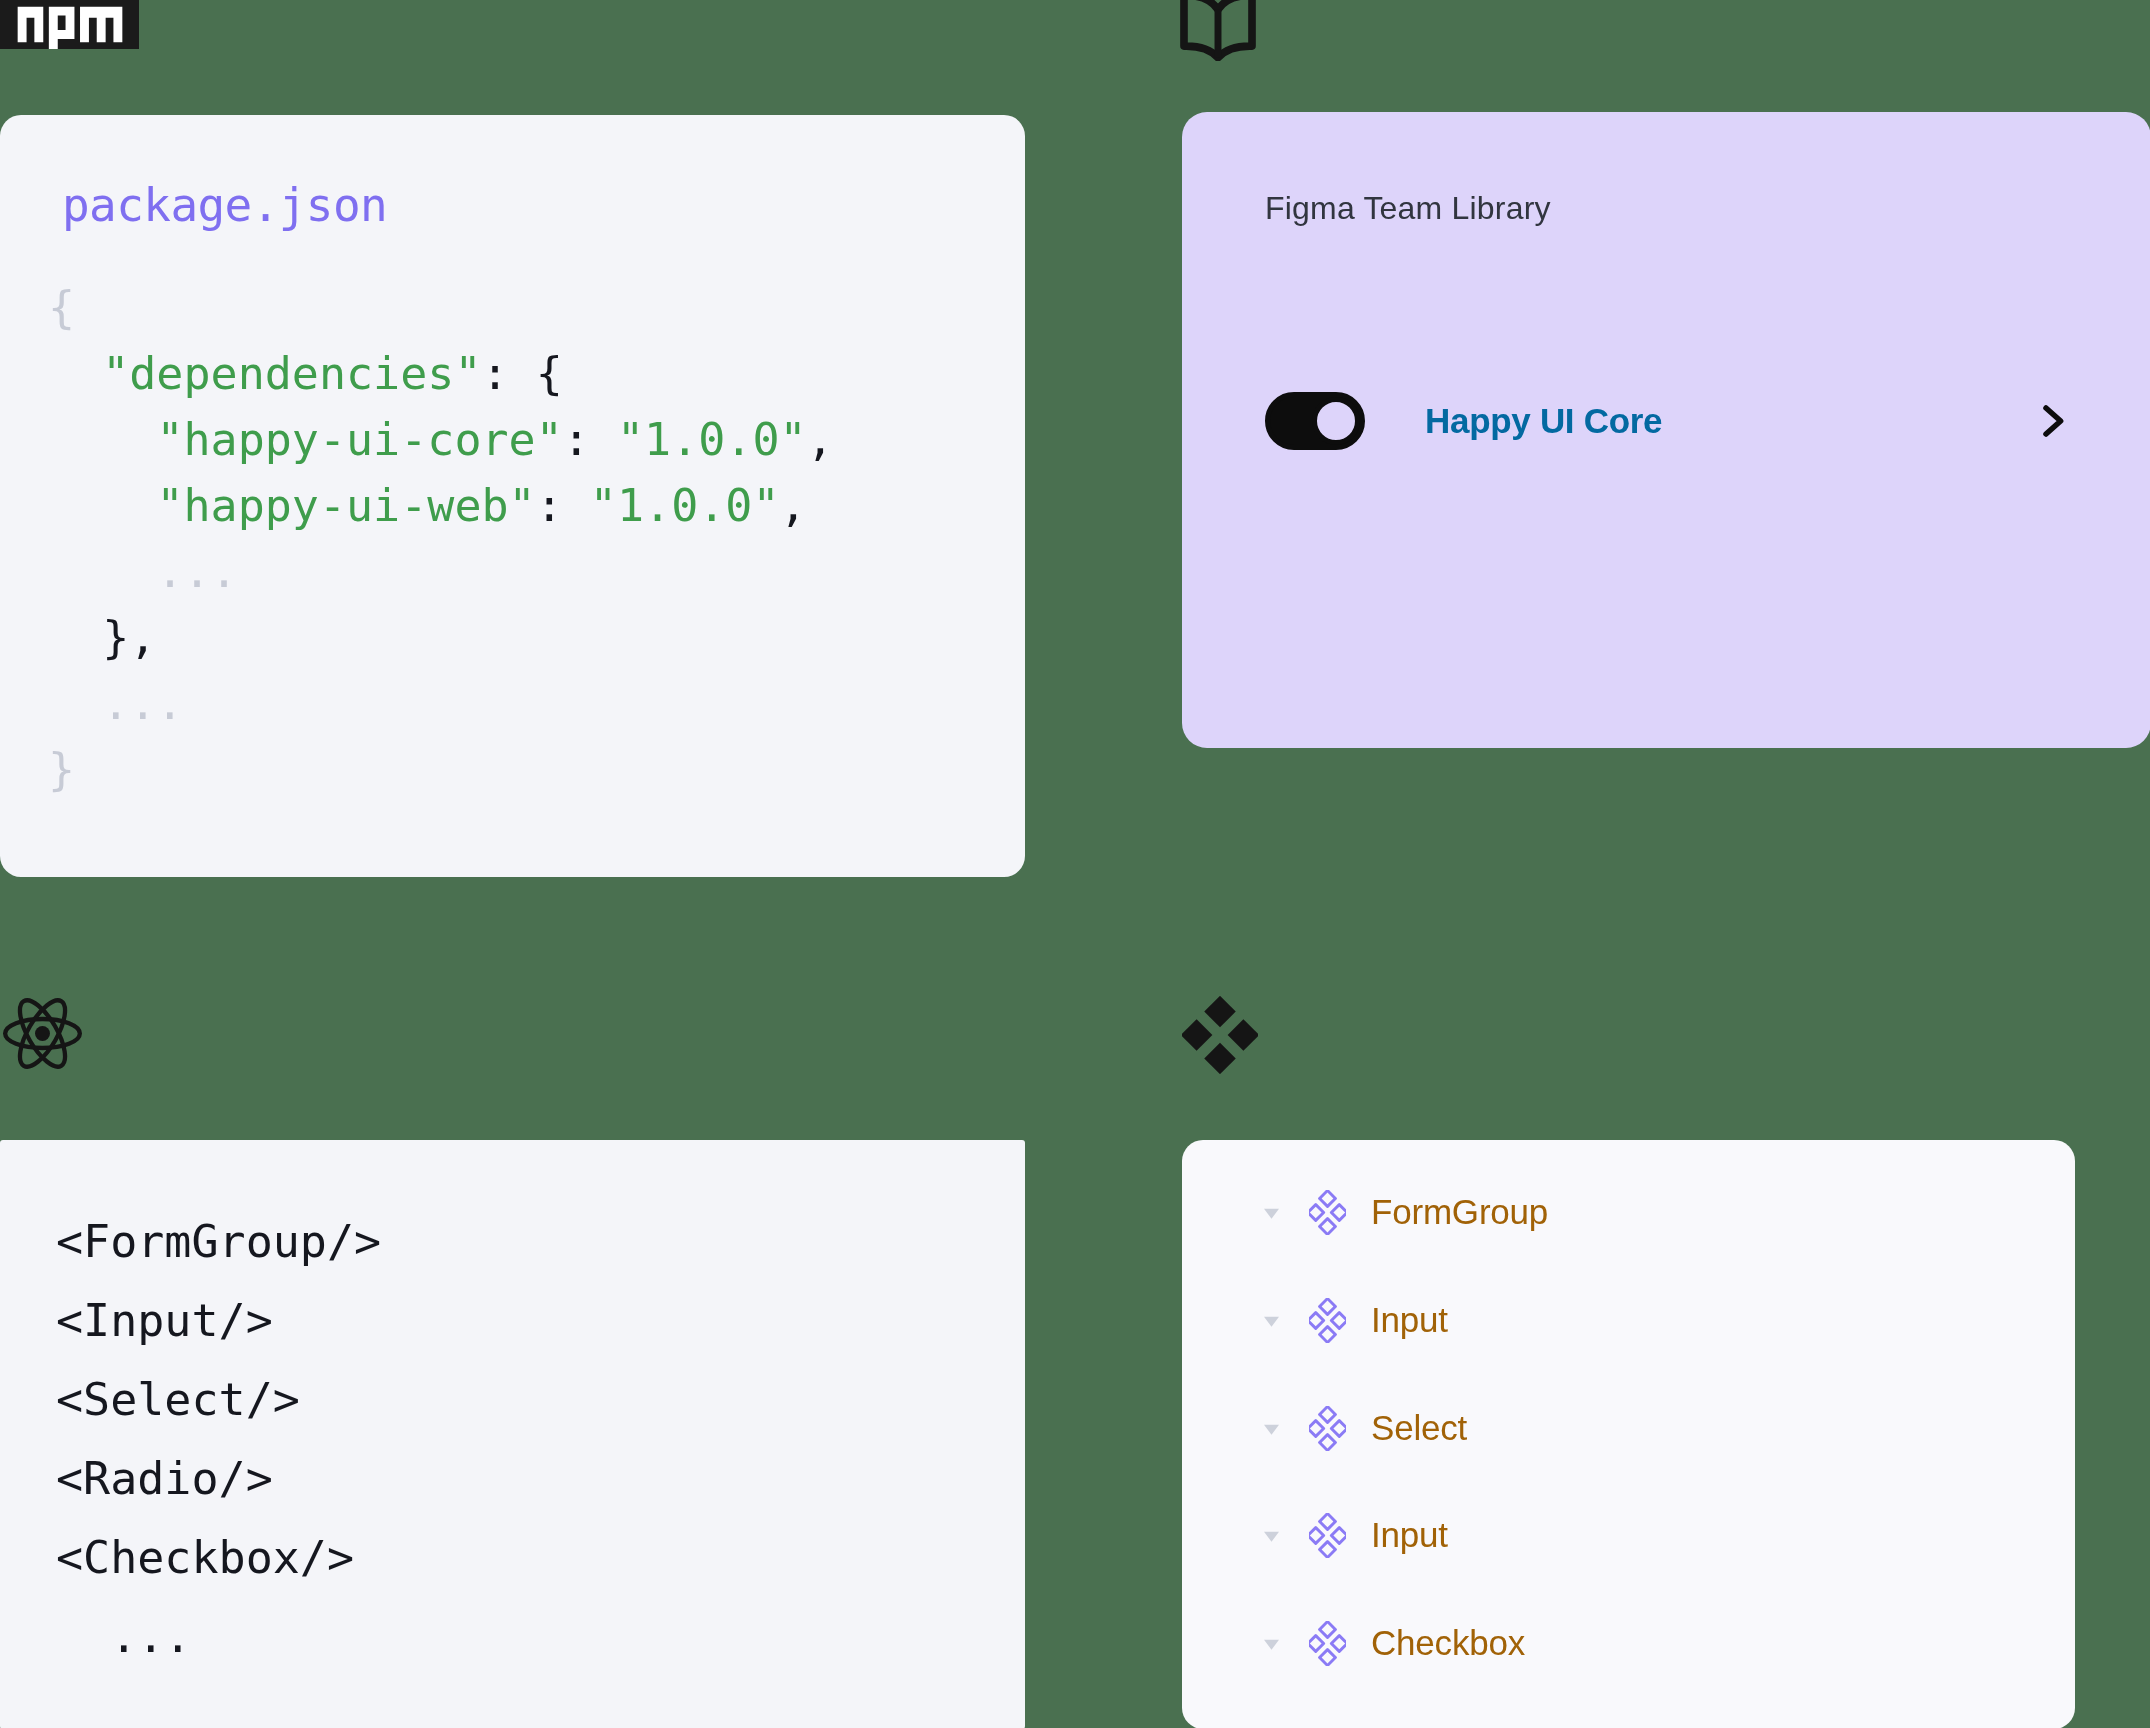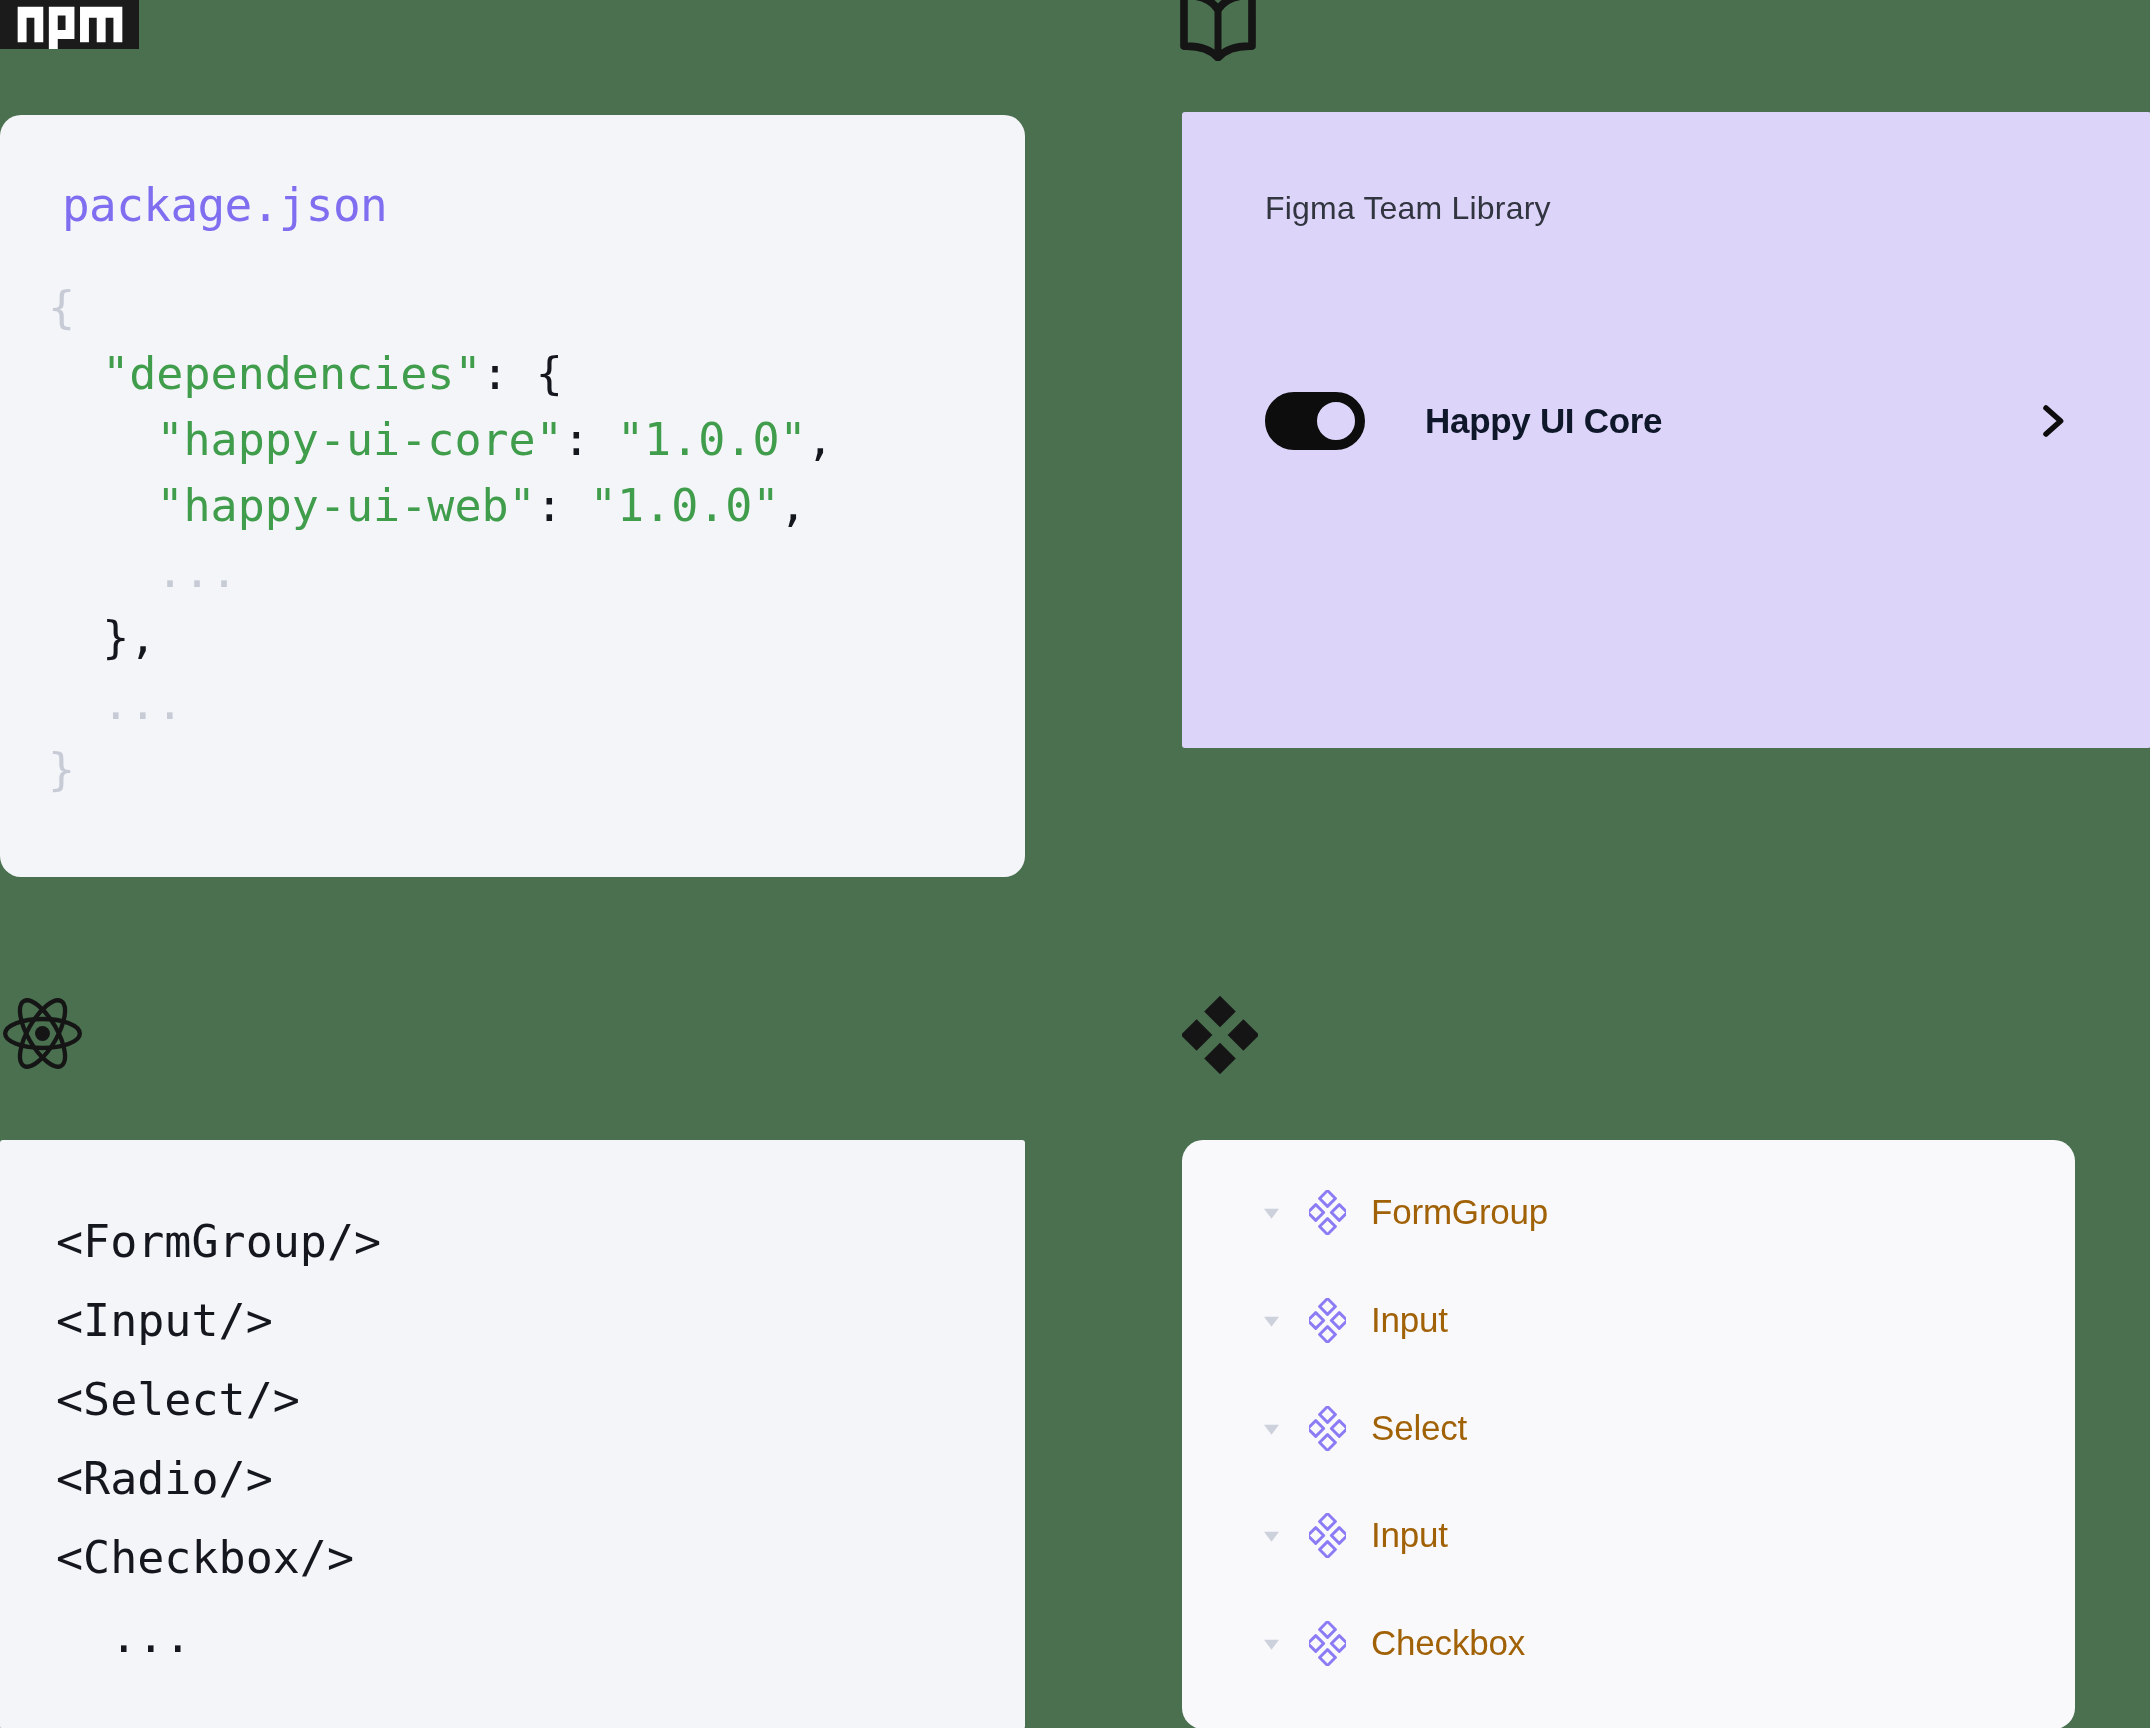--- a/index.html
+++ b/index.html
@@ -76,21 +76,21 @@
   .tok-str       { color: #3f9d4c; }
   .tok-punc      { color: #15171f; }
   .tok-dots      { color: #c7cbd6; }
   .tok-dark      { color: #15171f; }
 
   
   .card-figma {
     left: 1182px; top: 112px;
     width: 969px; height: 636px;
     background: #ddd4fa;
-    border-radius: 3px;
+    border-radius: 25px;
   }
   .figma-title {
     position: absolute;
     left: 83px; top: 78px;
     font-size: 32px;
     font-weight: 400;
     color: #31353f;
     letter-spacing: 0.2px;
     white-space: nowrap;
   }
@@ -121,21 +121,21 @@
     border-radius: 50%;
     border: 5px solid #0d0d0d;
   }
   .toggle.on  .knob { right: 0px; background: #ddd4fa; }
   .toggle.off .knob { left: 0px;  background: transparent; }
 
   .lib-label {
     margin-left: 60px;
     font-size: 35px;
     font-weight: 700;
-    color: #0f172a;
+    color: #0369a1;
     letter-spacing: -0.3px;
     white-space: nowrap;
   }
   .chev {
     position: absolute;
     right: 0px; top: 50%;
     transform: translateY(-50%);
     width: 39px; height: 39px;
   }
 

